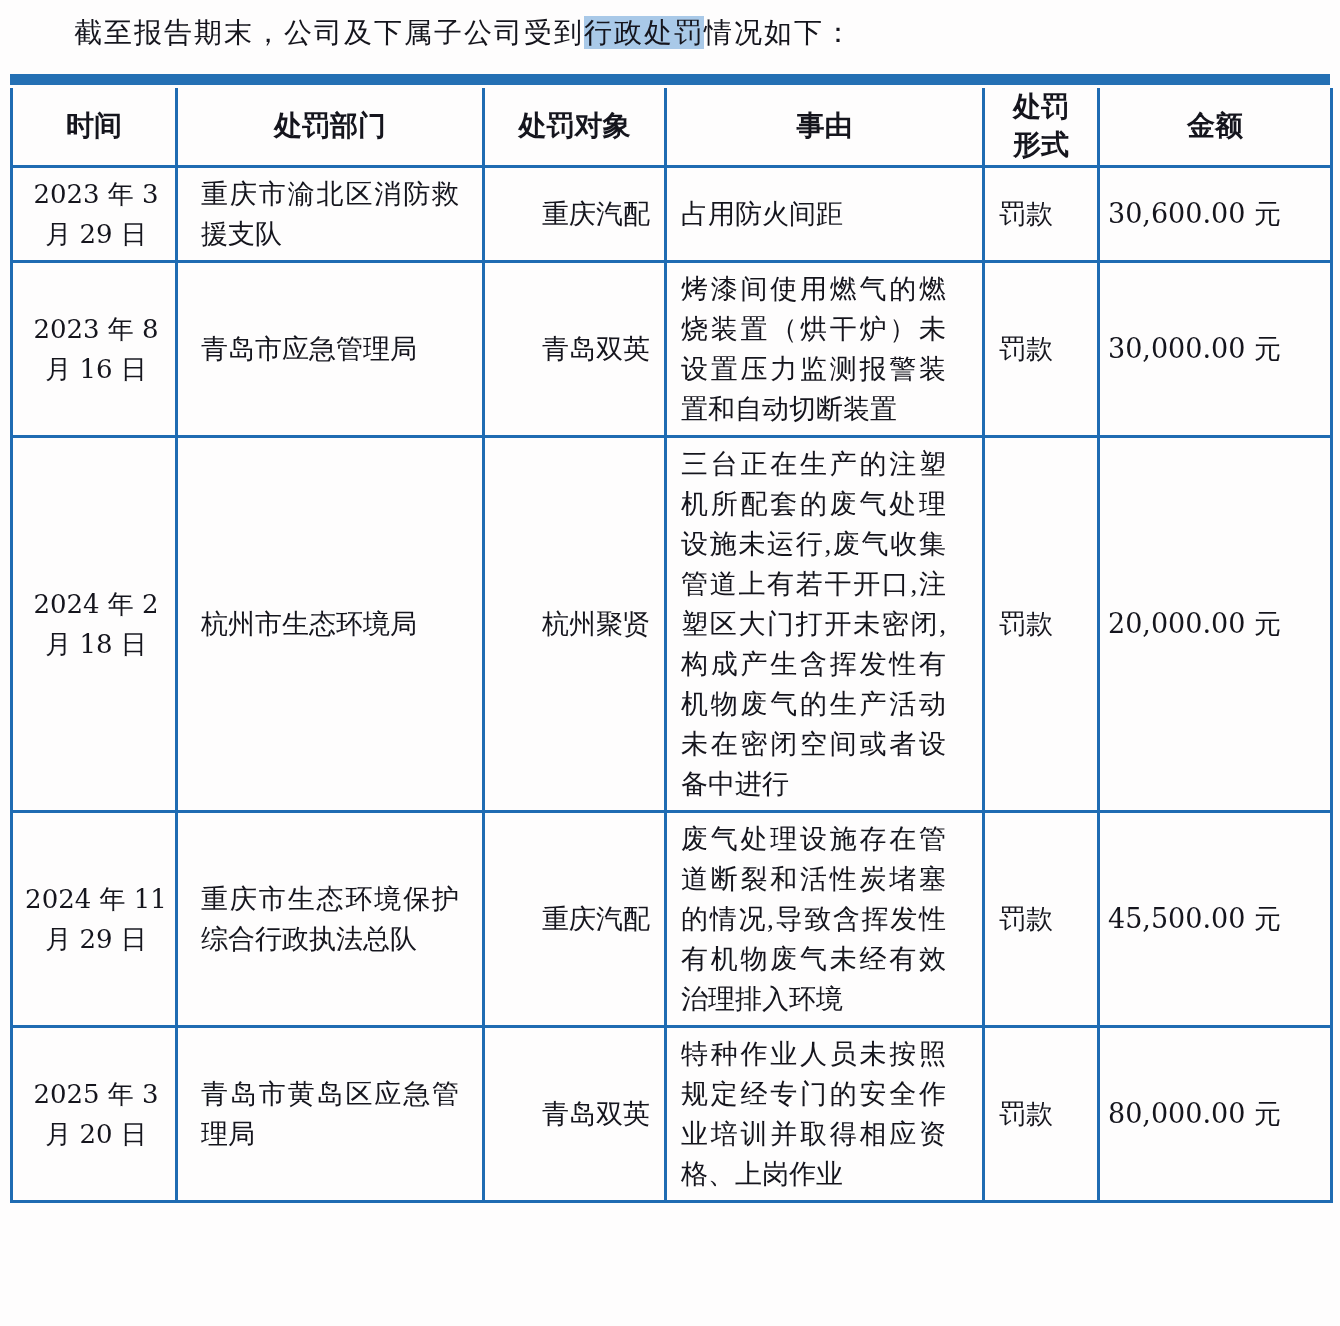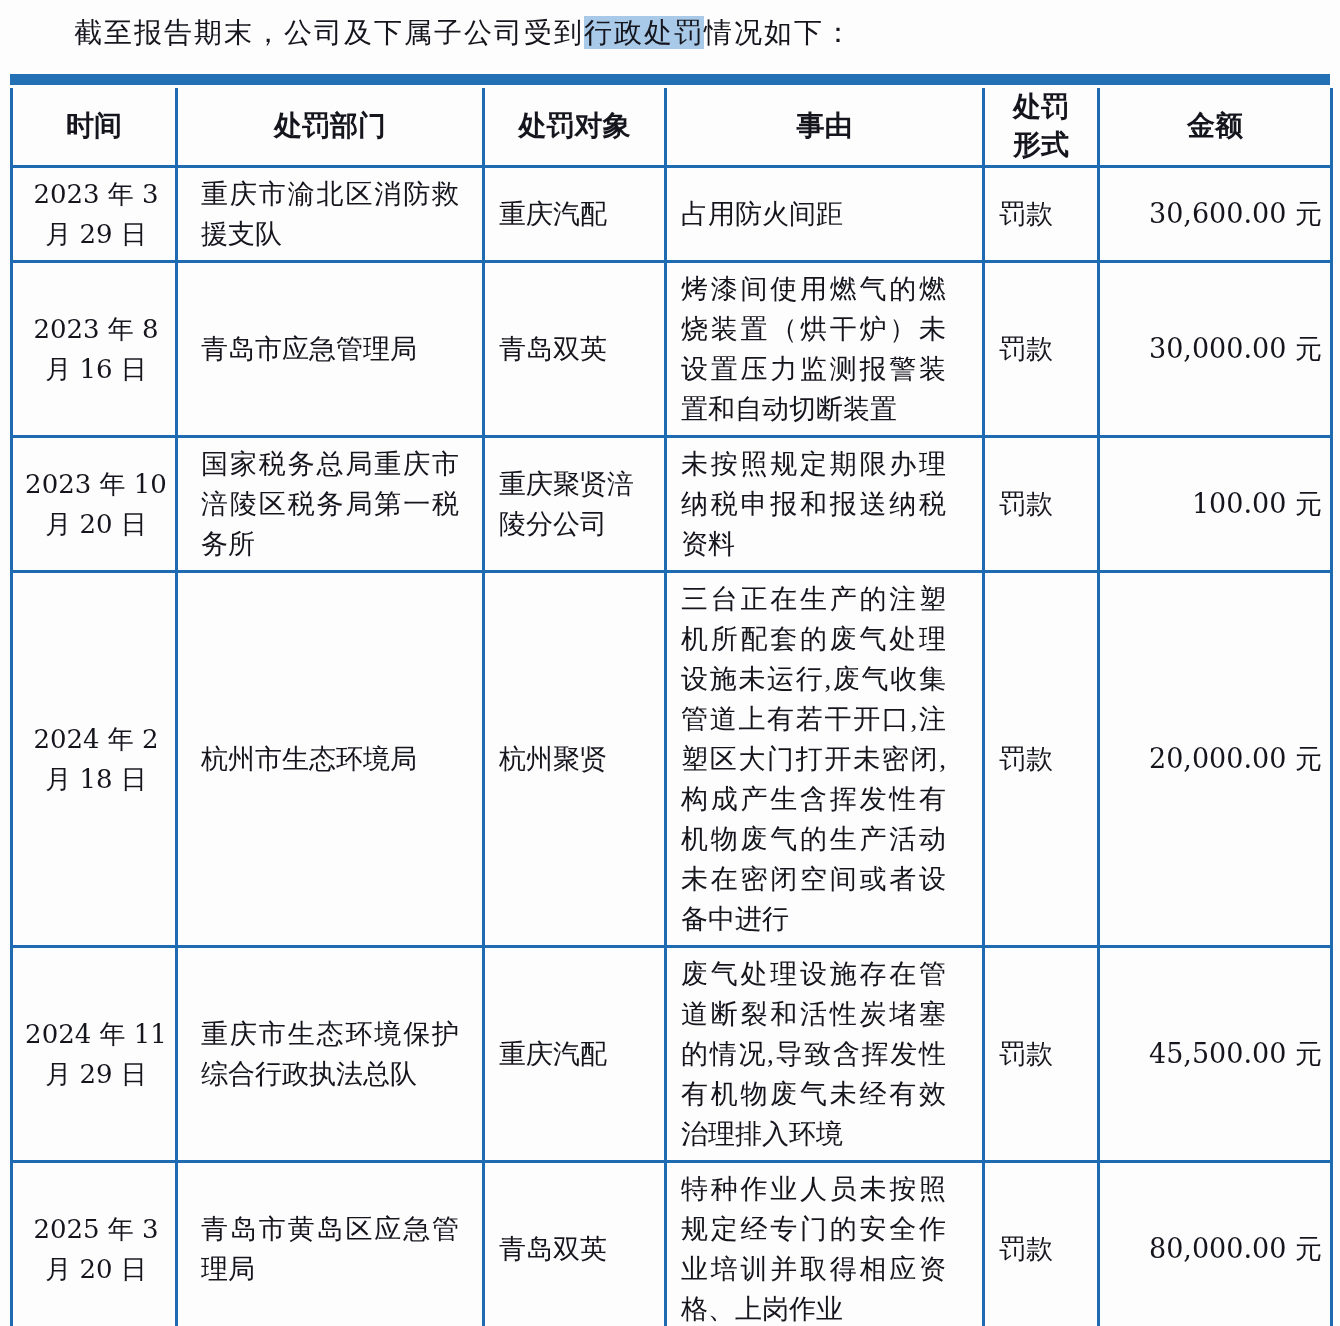--- a/index.html
+++ b/index.html
@@ -70,34 +70,34 @@
     padding:6px 8px 6px 12px;
     text-align:center;
   }
   td.department{
     text-align:justify;
     text-align-last:left;
     padding:6px 23px;
     margin-top:48px;
   }
   td.target{
-    text-align:left;
+    text-align:right;
     padding:6px 14px;
   }
   td.reason{
     text-align:justify;
     text-align-last:left;
     padding:6px 36px 6px 14px;
     font-family:Liberation Serif, serif;
   }
   td.form{
     text-align:left;
   }
   td.amount{
-    text-align:right;
+    text-align:left;
     white-space:pre-line;
     font-size:27px;
     padding:6px 8px;
   }
 </style>
 </head>
 <body>
 
 <p class="intro"><span>截至报告期末，公司及下属子公司受到</span><span class="hl">行政处罚</span><span>情况如下：</span></p>
 
@@ -137,29 +137,20 @@
       <tr>
         <td class="time">2023 年 8
 月 16 日</td>
         <td class="department">青岛市应急管理局</td>
         <td class="target">青岛双英</td>
         <td class="reason">烤漆间使用燃气的燃烧装置（烘干炉）未设置压力监测报警装置和自动切断装置</td>
         <td class="form">罚款</td>
         <td class="amount">30,000.00 元</td>
       </tr>
       <tr>
-        <td class="time">2023 年 10
-月 20 日</td>
-        <td class="department">国家税务总局重庆市涪陵区税务局第一税务所</td>
-        <td class="target">重庆聚贤涪陵分公司</td>
-        <td class="reason">未按照规定期限办理纳税申报和报送纳税资料</td>
-        <td class="form">罚款</td>
-        <td class="amount">100.00 元</td>
-      </tr>
-      <tr>
         <td class="time">2024 年 2
 月 18 日</td>
         <td class="department">杭州市生态环境局</td>
         <td class="target">杭州聚贤</td>
         <td class="reason">三台正在生产的注塑机所配套的废气处理设施未运行,废气收集管道上有若干开口,注塑区大门打开未密闭,构成产生含挥发性有机物废气的生产活动未在密闭空间或者设备中进行</td>
         <td class="form">罚款</td>
         <td class="amount">20,000.00 元</td>
       </tr>
       <tr>
         <td class="time">2024 年 11

